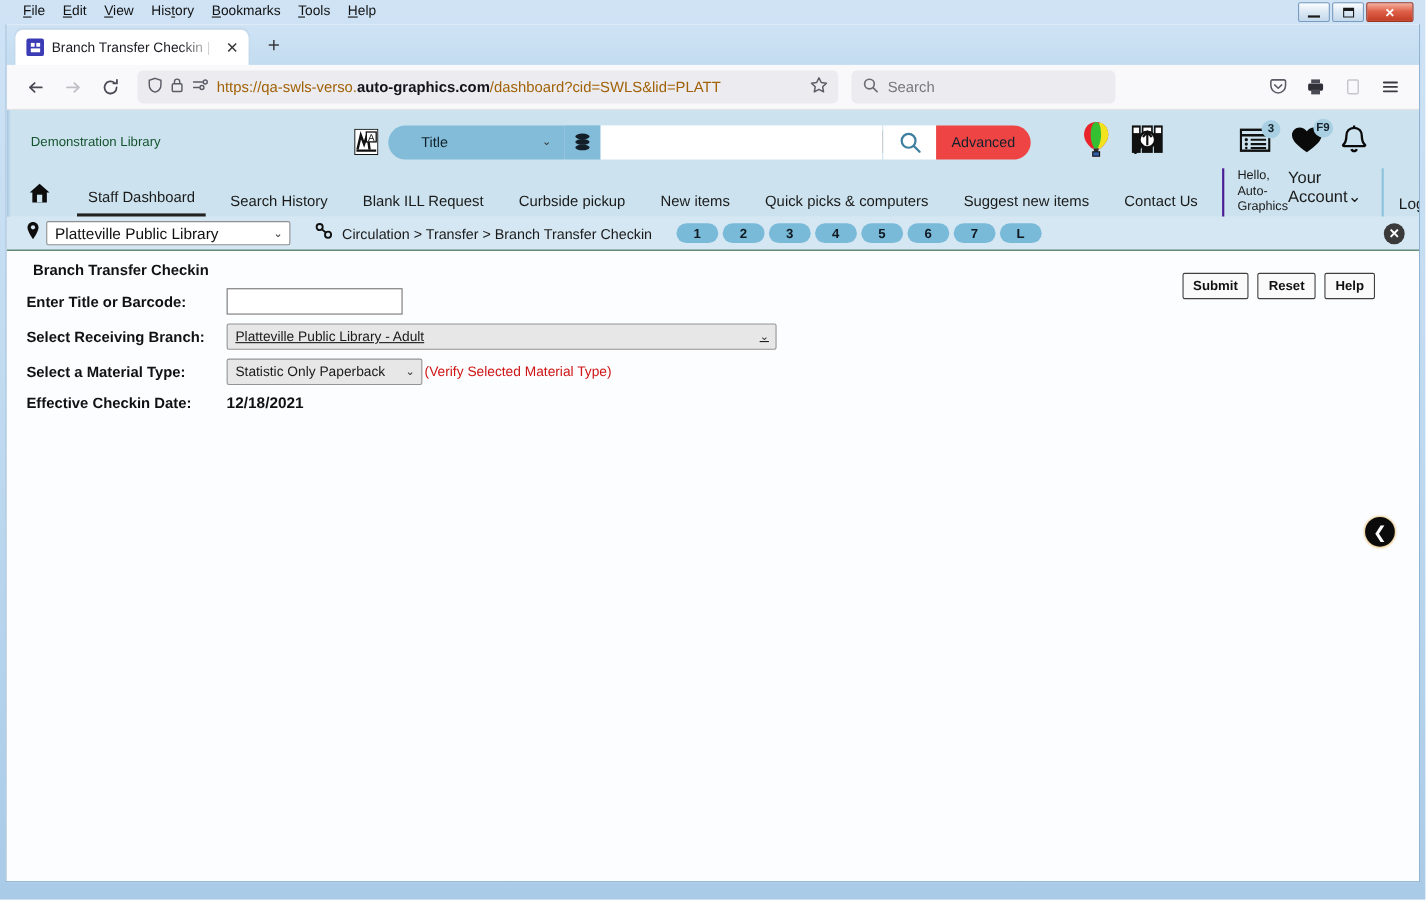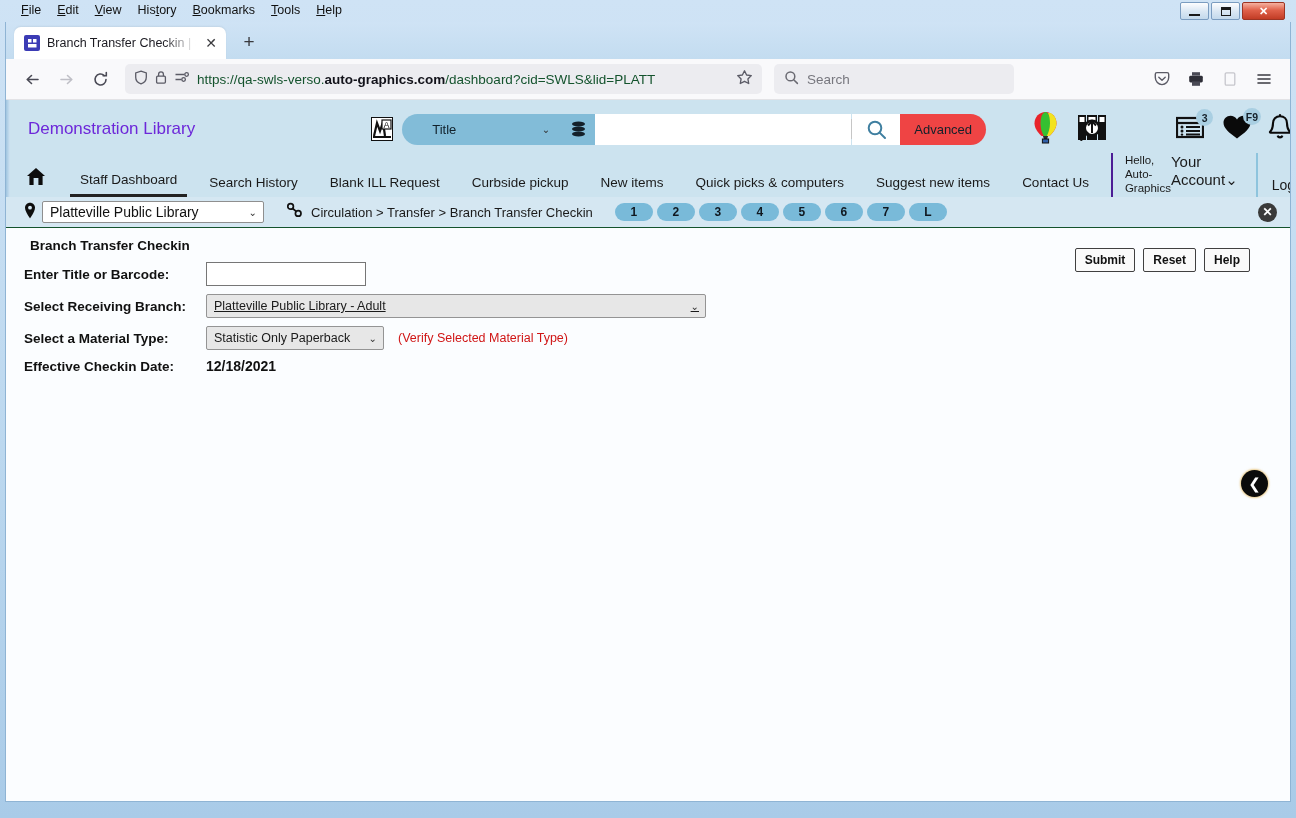--- a/index.html
+++ b/index.html
@@ -156,21 +156,21 @@
     display: flex;
     align-items: center;
     padding: 0 9px;
     gap: 7px;
     margin-left: 7px;
     font-size: 13.5px;
     cursor: text;
   }
   #url-text { flex:1 1 auto; color:#8b8b92; white-space:nowrap; overflow:hidden; }
   #url-text b { color:#12121a; font-weight: 600; }
-  #url-text .dim { color:#14532d; }
+  #url-text .dim { color:#a16207; }
   #searchbar {
     flex: 0 1 240px;
     height: 30px;
     background: #ececf0;
     border-radius: 5px;
     display:flex;align-items:center;gap:8px;
     padding: 0 10px;
     margin-left: 10px;
     font-size: 13.5px;
     color:#77777e;
@@ -189,21 +189,21 @@
   
   #app-header {
     background: #cce3ef;
     padding: 0;
   }
   #app-top {
     display:flex; align-items:center;
     height: 58px;
     padding: 0 14px 0 22px;
   }
-  #lib-name { font-size: 17px; color:#6d28d9; white-space:nowrap; }
+  #lib-name { font-size: 12px; color:#14532d; white-space:nowrap; }
   #search-cluster {
     display:flex; align-items:center; gap:0;
     margin-left: 176px;
   }
   #translate-icon { width:22px; height:24px; flex:0 0 auto; margin-right:9px; }
   #scope-select {
     width: 160px; height: 31px;
     background: #82bcd8;
     border:none; border-radius: 16px 0 0 16px;
     display:flex; align-items:center; justify-content:space-between;
@@ -358,21 +358,21 @@
     background: #e7e7e7;
     border-radius: 2px;
     font-size: 12.5px; color:#1a1a1a;
     display:flex; align-items:center; justify-content:space-between;
     padding: 0 6px 0 7px;
     cursor:pointer;
   }
   #recv-branch { width: 500px; text-decoration: underline; }
   #mat-type { width: 178px; }
   .caret { font-size: 10px; color:#333; margin-left:7px; }
-  #verify-note { font-size: 12.5px; color:#d01616; margin-left: 14px; white-space:nowrap; }
+  #verify-note { font-size: 12.5px; color:#d01616; margin-left: 2px; white-space:nowrap; }
   #eff-date { font-size: 14px; font-weight:bold; color:#111; }
 
   #collapse-btn {
     position:absolute; right: 22px; top: 242px;
     width: 27px; height: 27px; border-radius:50%;
     background:#0b0b0b; color:#fff;
     display:flex;align-items:center;justify-content:center;
     font-size: 15px; cursor:pointer;
     box-shadow: 0 0 2px 1px rgba(220,160,40,.55);
   }

